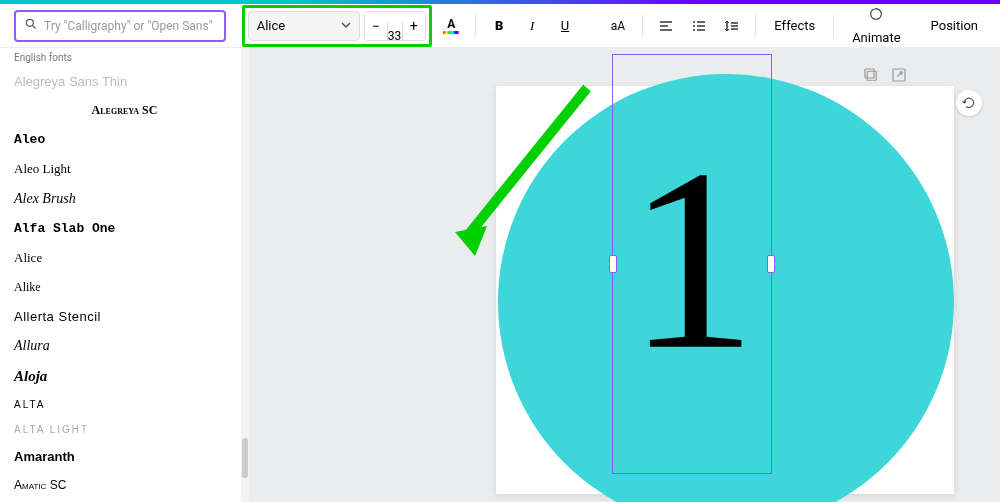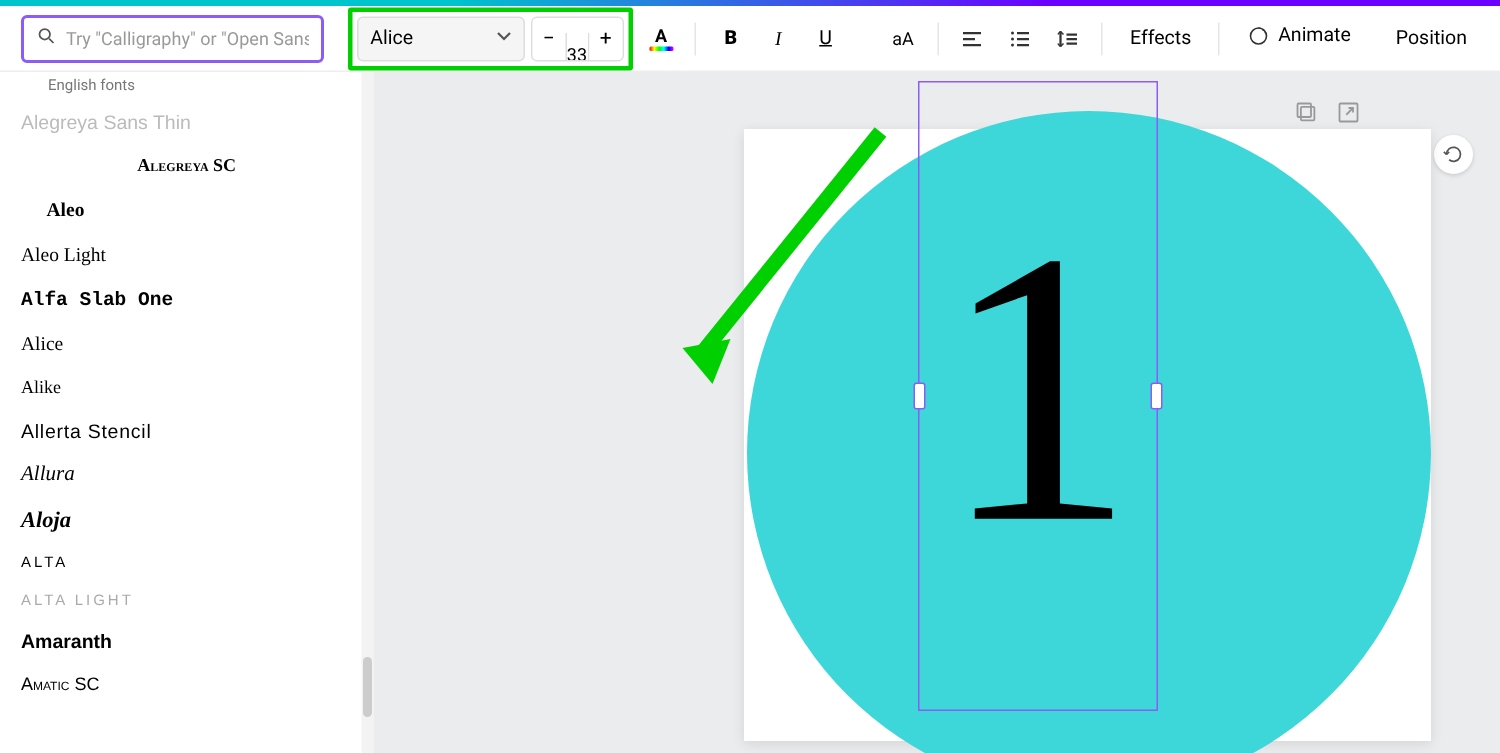--- a/index.html
+++ b/index.html
@@ -14,32 +14,32 @@
 .font-select { width: 112px; height: 30px; border: 1px solid #ddd; border-radius: 4px; display: flex; align-items: center; justify-content: space-between; padding: 0 8px; font-size: 13px; background: #f5f5f5; font-family: Georgia, serif; }
 .font-select svg { width: 10px; height: 10px; }
 .size-group { display: flex; align-items: center; border: 1px solid #ddd; border-radius: 4px; height: 30px; overflow: hidden; }
 .size-btn { width: 22px; height: 28px; display: flex; align-items: center; justify-content: center; font-size: 14px; background: #fff; cursor: pointer; }
 .size-input { width: 16px; height: 28px; border: none; border-left: 1px solid #ddd; border-right: 1px solid #ddd; text-align: center; font-size: 12px; outline: none; margin-top: 21px; }
 .tool-btn { width: 28px; height: 28px; display: flex; align-items: center; justify-content: center; cursor: pointer; border-radius: 3px; font-size: 13px; }
 .text-color { width: 20px; height: 20px; display:flex; flex-direction:column; align-items:center; justify-content:center; }
 .text-color .underline { width: 16px; height: 3px; background: linear-gradient(90deg,#f00,#ff0,#0f0,#0ff,#00f,#f0f); border-radius:1px; }
 .divider { width: 1px; height: 22px; background: #e5e5e5; margin: 0 4px; }
 .tool-label { font-size: 13px; padding: 0 8px; cursor: pointer; }
-.animate-btn { display: flex; align-items: flex-start; gap: 5px; }
+.animate-btn { display: flex; align-items: center; gap: 5px; flex-direction: column; }
 .animate-btn svg { width: 16px; height: 16px; }
 .spacer { flex: 1; }
 .position-btn { font-size: 13px; padding: 4px 10px; cursor: pointer; }
 .body-area { display: flex; height: calc(502px - 48px); }
 .sidebar { width: 249px; background: #fff; position: relative; }
-.sb-header { font-size: 10px; color: #777; padding: 4px 32px; }
+.sb-header { font-size: 10px; color: #777; padding: 4px 14px; }
 .sb-list { padding: 0 14px; }
 .sb-item { padding: 7px 0; font-size: 13px; cursor: pointer; }
 .f-alegreya-thin { color: #bbb; font-family: "Helvetica Neue", sans-serif; font-weight: 200; }
 .f-alegreya-sc { font-variant: small-caps; font-family: Georgia, serif; font-weight: 600; font-size:12px;text-align:center;}
-.f-aleo { font-family: Liberation Serif, serif; font-weight: 600; margin-left: 17px; }
+.f-aleo { font-family: Liberation Mono, monospace; font-weight: 600; }
 .f-aleo-light { font-family: Georgia, serif; font-weight: 300; }
 .f-alex { font-family: "Brush Script MT", cursive; font-style: italic; font-size: 14px;}
 .f-alfa { font-family: Liberation Mono, monospace; font-weight: 900; }
 .f-alice { font-family: Georgia, serif; }
 .f-alike { font-family: Georgia, serif; font-size:12px;}
 .f-allerta { font-family: Arial, sans-serif; letter-spacing: 0.5px; }
 .f-allura { font-family: "Brush Script MT", cursive; font-size: 14px; font-style:italic;}
 .f-aloja { font-family: "Brush Script MT", cursive; font-weight: bold; font-style:italic; font-size:15px;}
 .f-alta { font-family: Arial, sans-serif; font-variant: small-caps; letter-spacing: 2px; font-size:10px;}
 .f-alta-light { font-family: Arial, sans-serif; font-variant: small-caps; letter-spacing: 2px; color:#aaa; font-size:10px;}
@@ -151,20 +151,21 @@
 </div>
 
 <div class="body-area">
   <div class="sidebar">
     <div class="sb-header">English fonts</div>
     <div class="sb-list">
       <div class="sb-item f-alegreya-thin">Alegreya Sans Thin</div>
       <div class="sb-item f-alegreya-sc">Alegreya SC</div>
       <div class="sb-item f-aleo">Aleo</div>
       <div class="sb-item f-aleo-light">Aleo Light</div>
+      <div class="sb-item f-alex">Alex Brush</div>
       <div class="sb-item f-alfa">Alfa Slab One</div>
       <div class="sb-item f-alice">Alice</div>
       <div class="sb-item f-alike">Alike</div>
       <div class="sb-item f-allerta">Allerta Stencil</div>
       <div class="sb-item f-allura">Allura</div>
       <div class="sb-item f-aloja">Aloja</div>
       <div class="sb-item f-alta">ALTA</div>
       <div class="sb-item f-alta-light">ALTA LIGHT</div>
       <div class="sb-item f-amaranth">Amaranth</div>
       <div class="sb-item f-amatic">Amatic SC</div>

